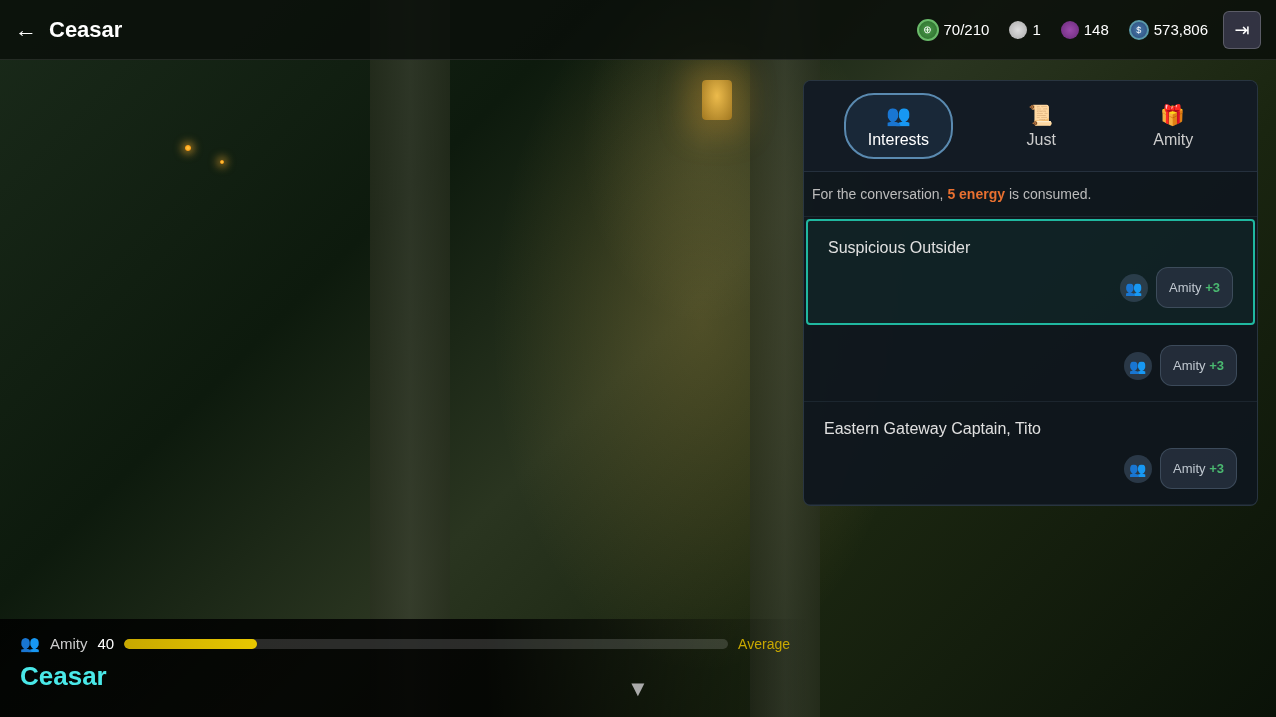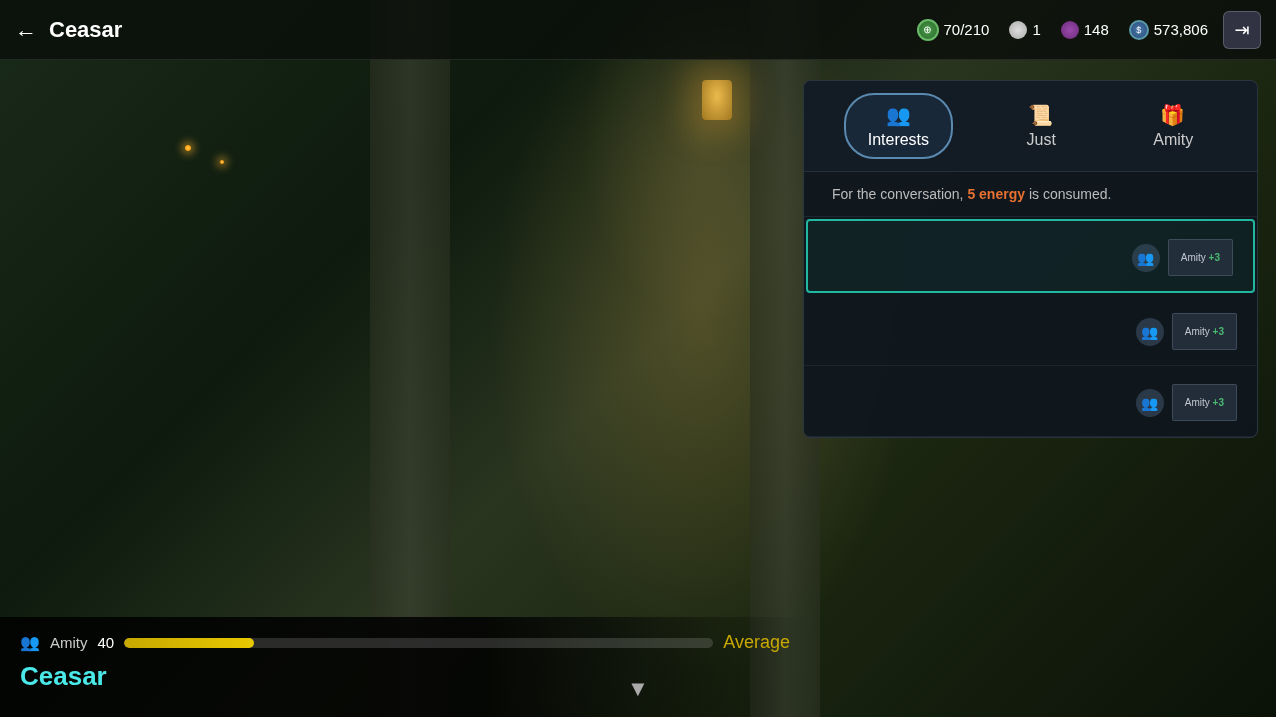--- a/index.html
+++ b/index.html
@@ -169,21 +169,21 @@
     }
 
     .amity-bar-fill {
       height: 100%;
       background: linear-gradient(to right, #c8a800, #e8c800);
       border-radius: 5px;
     }
 
     .amity-status {
       color: #c8a800;
-      font-size: 18px;
+      font-size: 14px;
       text-align: center;
     }
 
     .char-name {
       color: #4ae8e8;
       font-size: 26px;
       font-weight: bold;
       margin-bottom: 5px;
     }
 
@@ -254,21 +254,21 @@
       color: #ccc;
       font-weight: 400;
     }
 
     .tab-item.active .tab-label {
       color: #fff;
     }
 
     
     .energy-notice {
-      padding: 14px 28px;
+      padding: 14px 8px;
       color: #bbb;
       font-size: 14px;
       border-bottom: 1px solid rgba(80,100,120,0.2);
     }
 
     .energy-highlight {
       color: #e87030;
       font-weight: bold;
     }
 
@@ -304,24 +304,24 @@
       width: 28px; height: 28px;
       background: rgba(60,80,100,0.6);
       border-radius: 50%;
       display: flex; align-items: center; justify-content: center;
       font-size: 14px; color: #aaa;
     }
 
     .reward-badge {
       background: rgba(40,50,65,0.8);
       border: 1px solid rgba(100,120,140,0.4);
-      border-radius: 2px;
+      border-radius: 12px;
       padding: 12px 12px;
       color: #c0c8d0;
-      font-size: 10px;
+      font-size: 13px;
     }
 
     .reward-plus {
       color: #4ab870;
       font-weight: bold;
     }
 
     
     .firefly {
       position: absolute;
@@ -410,40 +410,42 @@
       <span class="tab-icon">🎁</span>
       <span class="tab-label">Amity</span>
     </div>
   </div>
 
   <div class="energy-notice">
     <span>For the conversation, </span><span class="energy-highlight">5 energy</span><span> is consumed.</span>
   </div>
 
   <div class="interest-item selected">
+    <div class="interest-title">Suspicious Outsider</div>
     <div class="interest-reward">
       <div class="reward-icon">👥</div>
       <div class="reward-badge">
         <span>Amity</span>
         <span class="reward-plus">+3</span>
       </div>
     </div>
   </div>
 
   <div class="interest-item">
     <div class="interest-reward">
       <div class="reward-icon">👥</div>
       <div class="reward-badge">
         <span>Amity</span>
         <span class="reward-plus">+3</span>
       </div>
     </div>
   </div>
 
   <div class="interest-item">
+    <div class="interest-title">Eastern Gateway Captain, Tito</div>
     <div class="interest-reward">
       <div class="reward-icon">👥</div>
       <div class="reward-badge">
         <span>Amity</span>
         <span class="reward-plus">+3</span>
       </div>
     </div>
   </div>
 
 </div>

